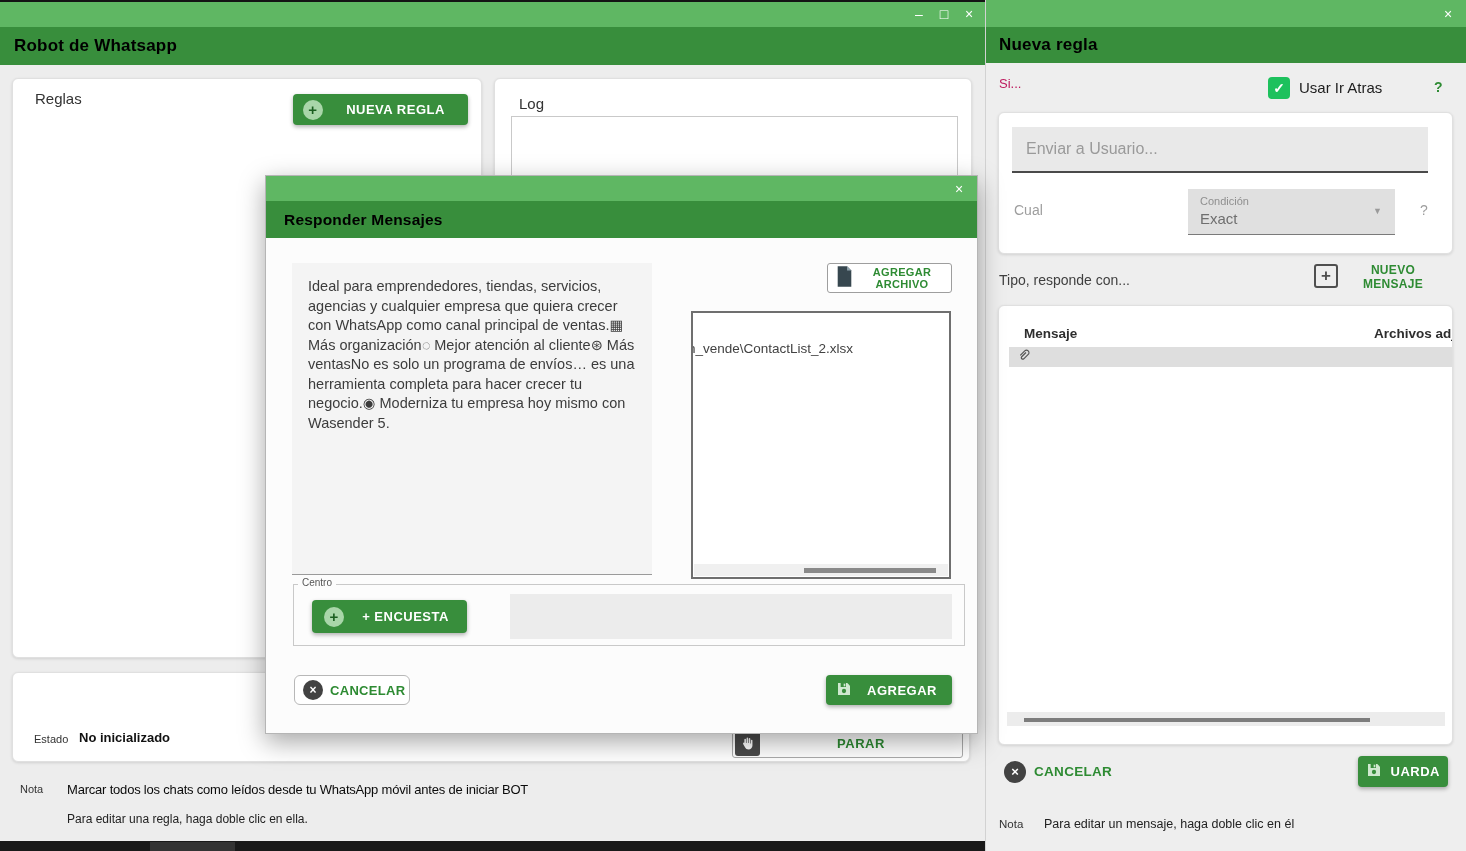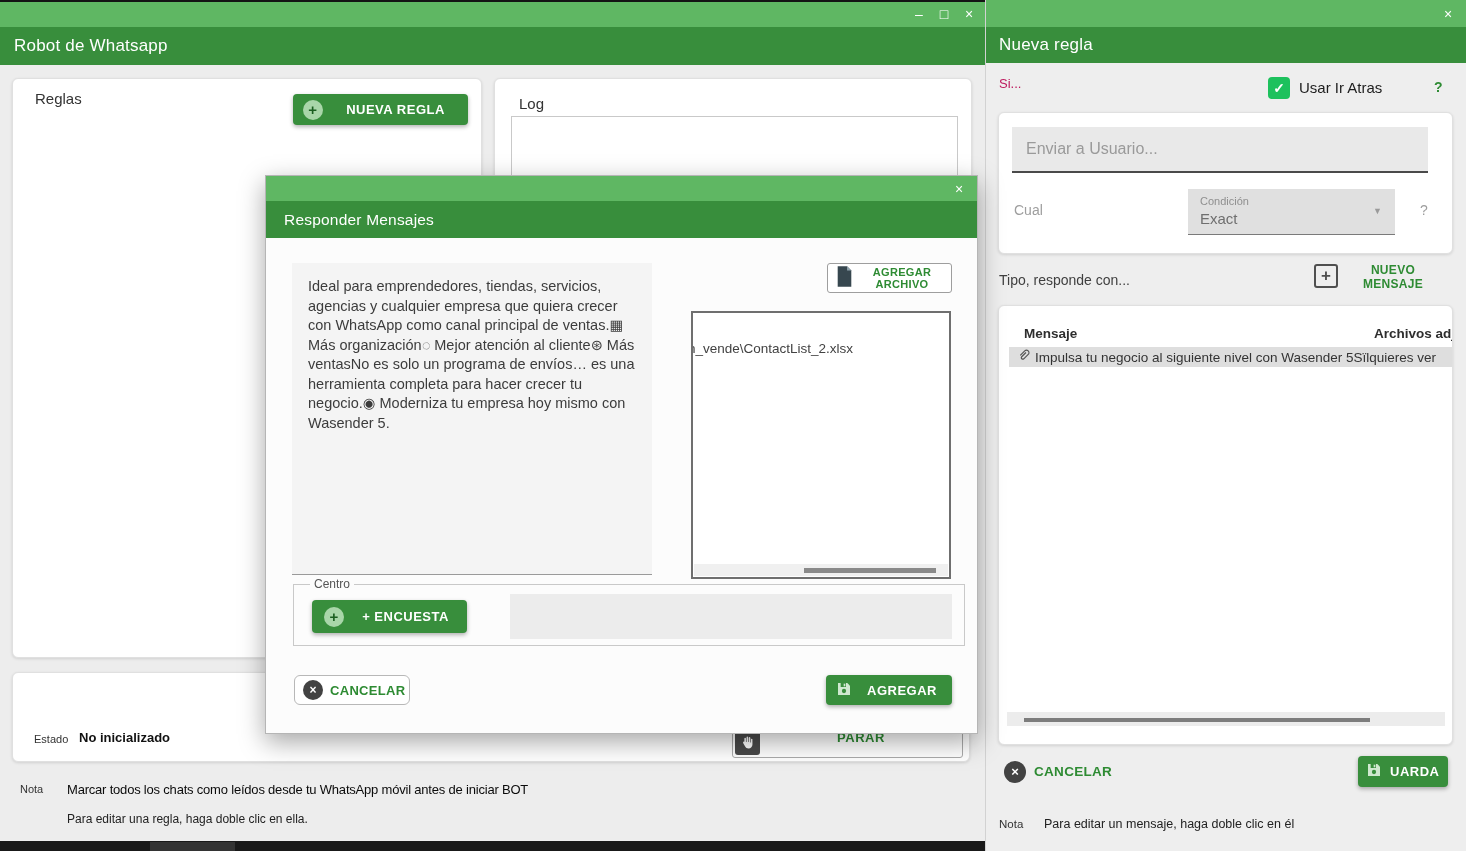--- a/index.html
+++ b/index.html
@@ -3,21 +3,21 @@
 <meta charset="utf-8">
 <style>
   * { margin:0; padding:0; box-sizing:border-box; }
   html,body { width:1466px; height:851px; font-family:"Liberation Sans", sans-serif; background:#e9e9e9; overflow:hidden; }
   .abs { position:absolute; }
   #stage { position:relative; width:1466px; height:851px; background:#ededed; }
 
   
   .titlebar-light { background:#5fb763; }
   .titlebar-dark  { background:#388e3c; }
-  .win-title { color:#ffffff; font-weight:normal; letter-spacing:.2px; }
+  .win-title { color:#000000; font-weight:bold; letter-spacing:.2px; }
   .card { background:#ffffff; border:1px solid #e0e0e0; border-radius:6px; box-shadow:0 1px 3px rgba(0,0,0,.12); }
   .btn-green { background:#388e3c; border-radius:4px; box-shadow:0 2px 4px rgba(0,0,0,.3); color:#fff; font-weight:bold; display:flex; align-items:center; cursor:pointer; }
   .btn-green .circle-plus { background:#a9d6a9; color:#1b5e20; border-radius:50%; width:20px; height:20px; display:flex; align-items:center; justify-content:center; font-weight:bold; font-size:15px; }
   .ctl { color:#ffffff; font-size:14px; line-height:20px; text-align:center; width:20px; height:20px; }
   .dark-circle-x { background:#424242; color:#fff; border-radius:50%; display:flex; align-items:center; justify-content:center; font-weight:bold; }
   .floppy { display:inline-block; }
 
   
   #main-topline { left:0; top:0; width:985px; height:2px; background:#141414; }
   #main-titlebar { left:0; top:2px; width:985px; height:25px; }
@@ -33,21 +33,21 @@
 
   #reglas-table { position:absolute; left:13px; top:58px; width:443px; height:506px; border:1px solid #8d8d8d; background:#fff; }
   #reglas-table .hdr { display:flex; height:33px; border-bottom:1px solid #8d8d8d; }
   #reglas-table .hcell { border-right:1px solid #c8c8c8; font-size:11px; color:#111; padding:3px 4px; line-height:12px; display:flex; align-items:center; }
 
   #log-box { position:absolute; left:16px; top:37px; width:447px; height:527px; border:1px solid #c9c9c9; background:#fff; }
 
   #estado-card { left:12px; top:672px; width:958px; height:90px; }
   #estado-label { position:absolute; left:21px; top:60px; font-size:11px; color:#333; }
   #estado-value { position:absolute; left:66px; top:57px; font-size:13px; font-weight:bold; color:#111; }
-  #parar-btn { position:absolute; left:719px; top:56px; width:231px; height:29px; background:#fff; border:1px solid #ababab; border-radius:3px; display:flex; cursor:pointer; }
+  #parar-btn { position:absolute; left:719px; top:56px; width:231px; height:29px; background:#fff; border:1px solid #ababab; border-radius:3px; display:flex; align-items:center; cursor:pointer; }
   #parar-btn .hand { width:25px; height:25px; background:#4a4a4a; border-radius:3px; margin-left:2px; display:flex; align-items:center; justify-content:center; }
   #parar-btn .lbl { flex:1; text-align:center; font-size:13px; font-weight:bold; color:#2e8b33; letter-spacing:.5px; }
 
   #nota-main-label { left:20px; top:783px; font-size:11px; color:#333; }
   #nota-main-1 { left:67px; top:782px; font-size:13px; font-weight:normal; color:#0b0b0b; letter-spacing:-.2px; }
   #nota-main-2 { left:67px; top:812px; font-size:12px; color:#222; }
 
   #taskbar-strip { left:0; top:841px; width:985px; height:10px; background:#191919; }
   #taskbar-seg { left:150px; top:842px; width:85px; height:9px; background:#333; }
 
@@ -62,21 +62,21 @@
 
   #agregar-archivo-btn { left:561px; top:87px; width:125px; height:30px; background:#fff; border:1px solid #9e9e9e; border-radius:3px; display:flex; align-items:center; cursor:pointer; }
   #agregar-archivo-btn .txt { flex:1; text-align:center; font-size:11px; line-height:12px; font-weight:bold; color:#2e8b33; letter-spacing:.3px; }
 
   #file-box { left:425px; top:135px; width:260px; height:268px; background:#fff; border:2px solid #6f6f6f; overflow:hidden; }
   #file-item { position:absolute; left:-5px; top:28px; font-size:13.5px; color:#424242; white-space:nowrap; }
   #file-hscroll-track { position:absolute; left:1px; right:1px; bottom:1px; height:12px; background:#f0f0f0; }
   #file-hscroll-thumb { position:absolute; left:110px; top:4px; width:132px; height:5px; background:#8a8a8a; }
 
   #centro-fieldset { left:27px; top:408px; width:672px; height:62px; border:1px solid #c9c9c9; }
-  #centro-legend { position:absolute; left:16px; top:-8px; background:#fcfcfc; padding:0 4px; font-size:12px; color:#555; }
+  #centro-legend { position:absolute; left:4px; top:-8px; background:#fcfcfc; padding:0 4px; font-size:10px; color:#555; }
   #encuesta-btn { position:absolute; left:18px; top:15px; width:155px; height:33px; padding-left:12px; font-size:13px; }
   #encuesta-btn span.lbl { flex:1; text-align:center; letter-spacing:.5px; }
   #centro-input { position:absolute; left:216px; top:9px; width:442px; height:45px; background:#ececec; border:none; }
 
   #dlg-cancel-btn { left:28px; top:499px; width:116px; height:30px; background:#fff; border:1px solid #b8b8b8; border-radius:6px; display:flex; align-items:center; gap:7px; padding-left:8px; cursor:pointer; }
   #dlg-cancel-btn .lbl { font-size:13px; font-weight:bold; color:#2e8b33; letter-spacing:.3px; }
   #dlg-agregar-btn { left:560px; top:499px; width:126px; height:30px; padding:0 10px; font-size:13px; gap:10px; }
   #dlg-agregar-btn .lbl { flex:1; text-align:center; letter-spacing:.5px; }
 
   
@@ -109,21 +109,21 @@
   #col-mensaje { position:absolute; left:25px; top:20px; font-size:13.5px; font-weight:bold; color:#2e2e2e; }
   #col-archivos { position:absolute; left:375px; top:20px; width:78px; font-size:13.5px; font-weight:bold; color:#2e2e2e; white-space:nowrap; overflow:hidden; }
   #msg-row { position:absolute; left:10px; top:41px; width:450px; height:20px; background:#dedede; display:flex; align-items:center; gap:5px; padding-left:8px; overflow:hidden; cursor:pointer; }
   #msg-row .txt { font-size:13.5px; color:#333; white-space:nowrap; }
   #rp-hscroll-track { position:absolute; left:8px; top:406px; width:438px; height:14px; background:#ececec; }
   #rp-hscroll-thumb { position:absolute; left:17px; top:6px; width:346px; height:4px; background:#7d7d7d; }
 
   #rp-cancel-btn { left:18px; top:756px; height:31px; display:flex; align-items:center; gap:8px; cursor:pointer; }
   #rp-cancel-btn .lbl { font-size:13.5px; font-weight:bold; color:#2e8b33; letter-spacing:.3px; }
   #rp-guarda-btn { left:372px; top:756px; width:90px; height:31px; padding:0 8px; font-size:13px; gap:8px; }
-  #rp-guarda-btn .lbl { flex:1; text-align:left; letter-spacing:.5px; }
+  #rp-guarda-btn .lbl { flex:1; text-align:right; letter-spacing:.5px; }
 
   #nota-rp-label { left:13px; top:818px; font-size:11.5px; color:#333; }
   #nota-rp-text  { left:58px; top:817px; font-size:12.5px; color:#222; }
 </style>
 </head>
 <body>
 
 <div id="stage">
 
   <div class="abs" id="main-window" style="left:0;top:0;width:985px;height:851px;">
@@ -261,21 +261,20 @@
 
     <div class="abs card" id="rp-card2">
       <div id="col-mensaje">Mensaje</div>
       <div id="col-archivos">Archivos adjuntos</div>
       <div id="msg-row">
         <span>
           <svg width="13" height="13" viewBox="0 0 24 24">
               <path fill="none" stroke="#555" stroke-width="2.2" d="M16.5 6.5l-7.8 7.8a2.7 2.7 0 0 0 3.8 3.8l8.2-8.2a4.5 4.5 0 0 0-6.4-6.4L6 11.8"></path>
             </svg>
         </span>
-        <span class="txt">Impulsa tu negocio al siguiente nivel con Wasender 5Sïlquieres ver</span>
       </div>
       <div id="rp-hscroll-track">
         <div id="rp-hscroll-thumb"></div>
       </div>
     </div>
 
     <div class="abs" id="rp-cancel-btn">
       <span class="dark-circle-x" style="width:22px;height:22px;font-size:13px;">×</span>
       <span class="lbl">CANCELAR</span>
     </div>

